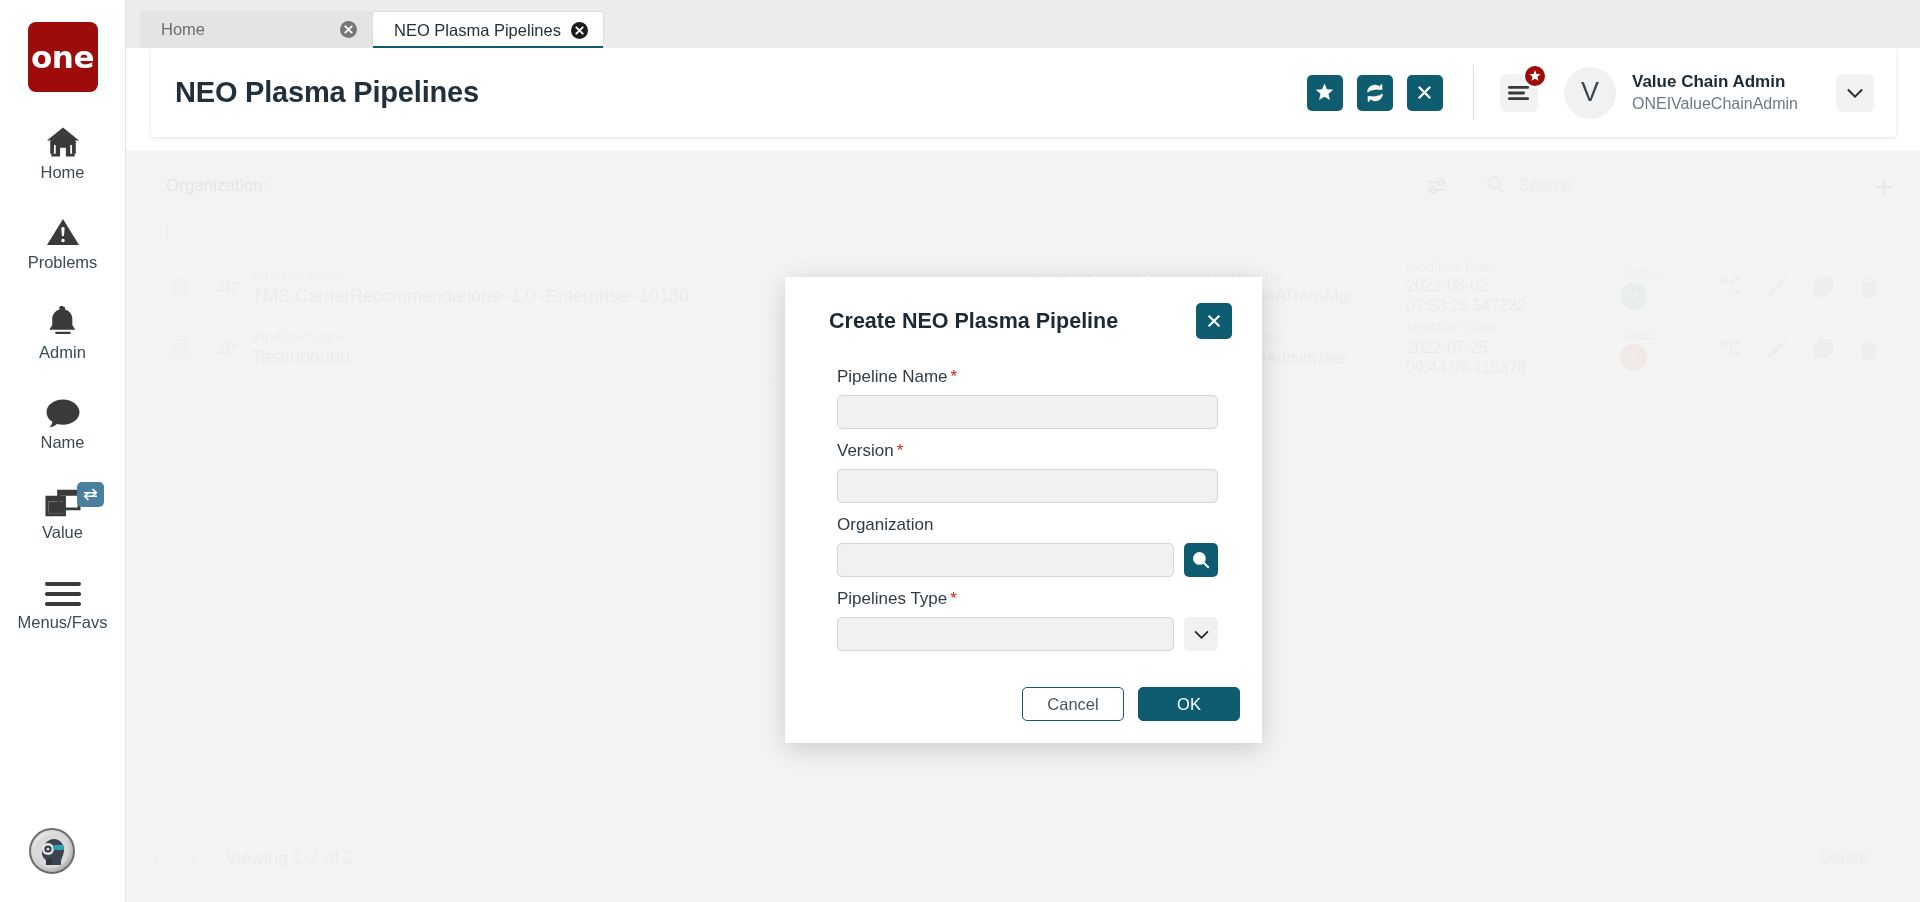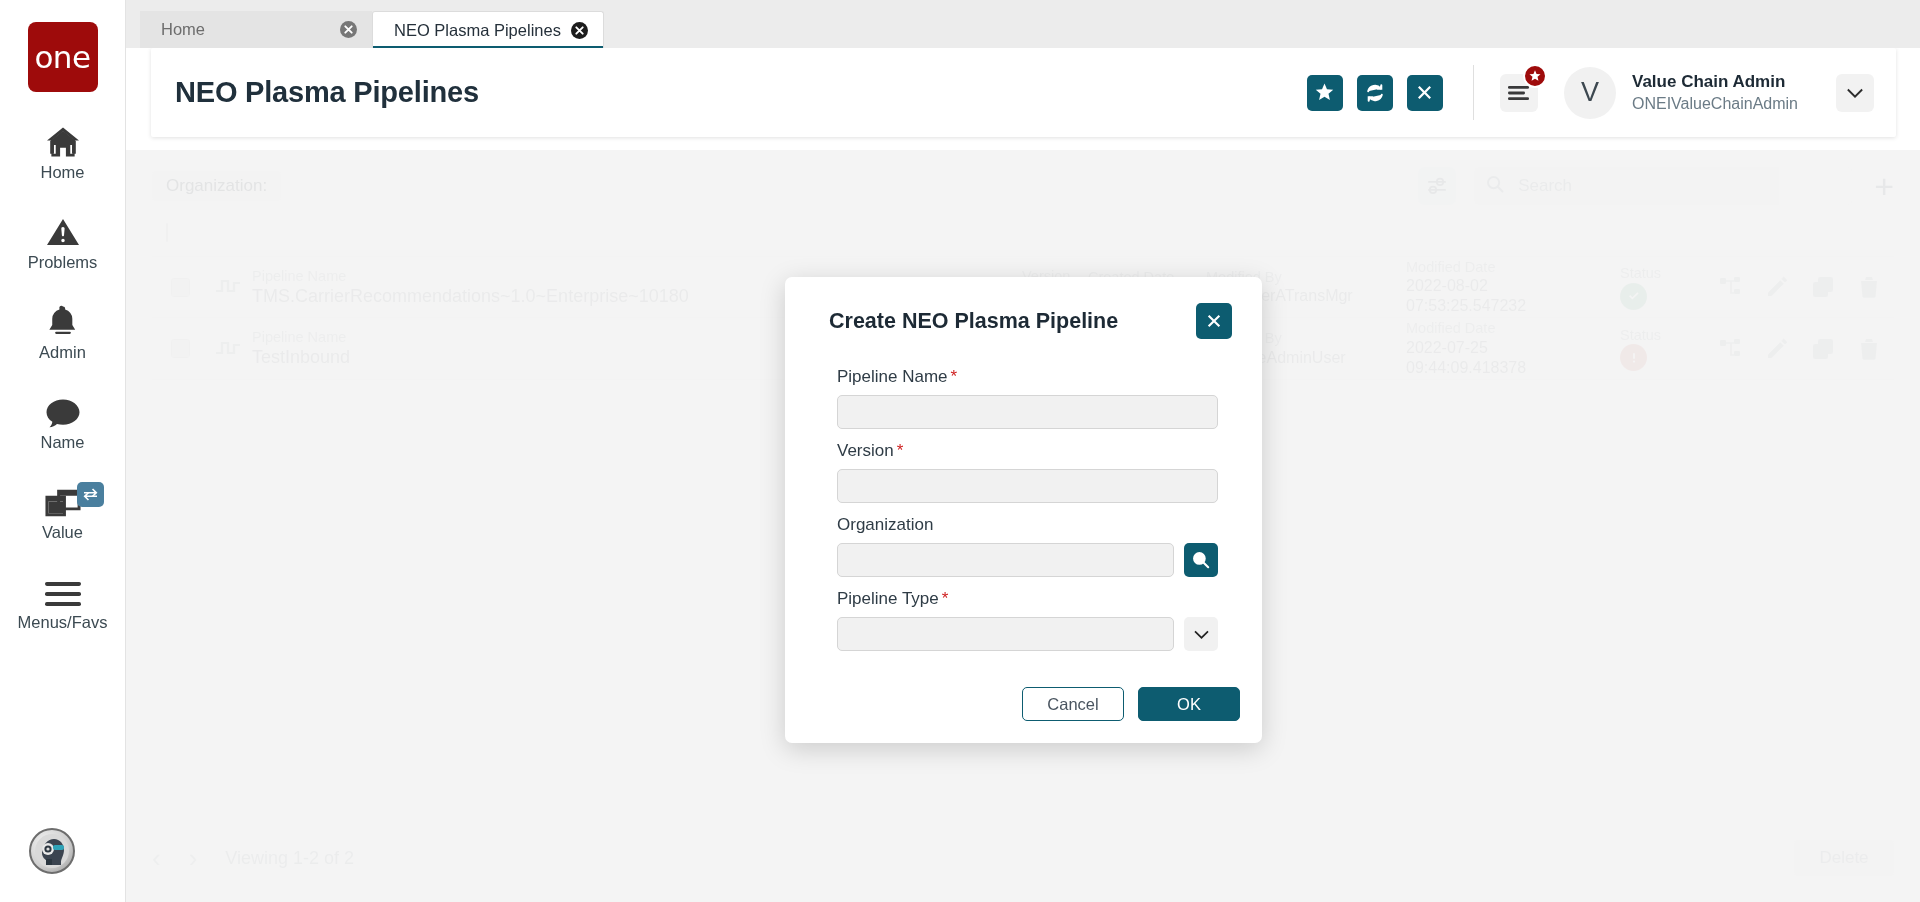--- a/index.html
+++ b/index.html
@@ -15,21 +15,21 @@
   .rail {
     position: absolute; left: 0; top: 0; width: 126px; height: 902px;
     background: #ffffff; border-right: 1px solid #e3e3e3;
     display: flex; flex-direction: column; align-items: center;
     z-index: 40;
   }
   .brand {
     width: 70px; height: 70px; margin-top: 22px; border-radius: 8px;
     background: #9e0b0b; color: #fff;
     display: flex; align-items: center; justify-content: center;
-    font-size: 31px; font-weight: 400; letter-spacing: -.5px;
+    font-size: 31px; font-weight: 700; letter-spacing: -.5px;
     font-family: "DejaVu Sans", sans-serif;
   }
   .rail-item {
     width: 126px; margin-top: 26px;
     display: flex; flex-direction: column; align-items: center;
     cursor: pointer; position: relative;
   }
   .rail-ico { height: 40px; display: flex; align-items: flex-end; justify-content: center; }
   .rail-ico svg { fill: #3a3a3a; }
   .rail-lbl { margin-top: 5px; font-size: 16.5px; color: #3c4a52; }
@@ -175,21 +175,21 @@
   .viewing { font-size: 18px; color: #97a0a6; }
   .delbtn {
     margin-left: auto; width: 100px; height: 36px; border-radius: 4px;
     background: #e9e9e9; display: flex; align-items: center; justify-content: center;
     font-size: 17px; color: #9aa2a8;
   }
 
   
   .modal {
     position: absolute; left: 785px; top: 277px; width: 477px;
-    background: #fff; border-radius: 7px;
+    background: #fff; border-radius: 0;
     box-shadow: 0 6px 26px rgba(0,0,0,.17); z-index: 60;
     padding: 0 0 22px 0;
   }
   .modal-head {
     display: flex; align-items: center; justify-content: space-between;
     padding: 26px 30px 4px 44px;
   }
   .modal-title { font-size: 21.5px; font-weight: 700; color: #1d2a35; }
   .modal-x {
     width: 36px; height: 36px; border-radius: 5px; background: #0d5c70;
@@ -599,21 +599,21 @@
             <svg width="18" height="18" viewBox="0 0 18 18" fill="none" stroke="#fff" stroke-width="2.1">
                 <circle cx="7.4" cy="7.4" r="5.3"></circle>
                 <path d="M11.4 11.4 16.2 16.2" stroke-linecap="round"></path>
               </svg>
           </span>
         </div>
       </div>
 
       <div class="fgroup">
         <label class="flabel">
-          <span>Pipeline Type</span><span class="req">*</span>
+          <span>Pipelines Type</span><span class="req">*</span>
         </label>
         <div class="frow">
           <input class="finput" type="text" value="" style="">
           <span class="addongray">
             <svg width="15" height="10" viewBox="0 0 16 11">
                 <path d="M1.5 1.8 8 8.3l6.5-6.5 1.3 1.4L8 11 .2 3.2z"></path>
               </svg>
           </span>
         </div>
       </div>

